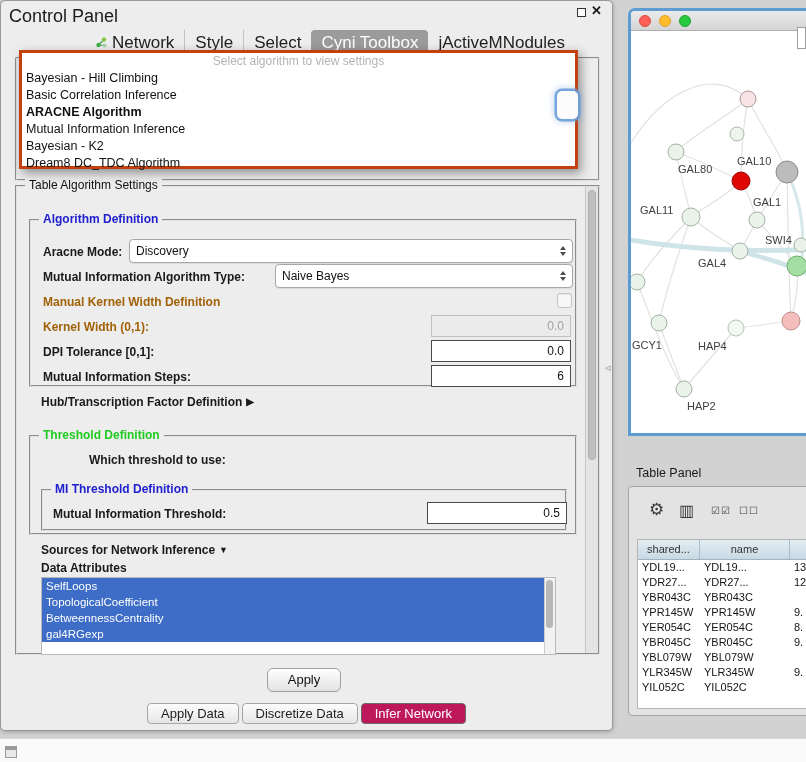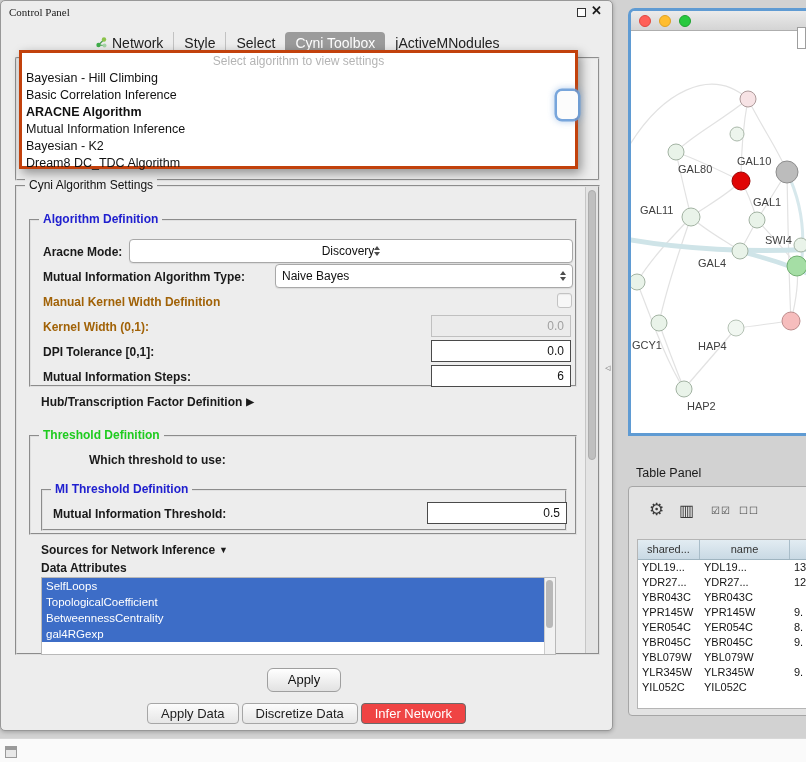--- a/index.html
+++ b/index.html
@@ -4,27 +4,27 @@
 <style>
   * { margin:0; padding:0; box-sizing:border-box; }
   html,body { width:806px; height:762px; }
   body { font-family:"Liberation Sans", sans-serif; background:#d2d2d2; }
   .desktop { position:relative; width:806px; height:762px; background:#d2d2d2; overflow:hidden; }
 
   
   .cp-window { position:absolute; left:0; top:6; width:613px; height:731px;
     background:#ededed; border:1px solid #989898; border-radius:5px;
     box-shadow:0 1px 4px rgba(0,0,0,.25); }
-  .cp-title { position:absolute; left:8px; top:5px; font-size:11px; color:#1a1a1a;font-family:Liberation Serif, serif; }
+  .cp-title { position:absolute; left:8px; top:5px; font-size:18px; color:#1a1a1a; }
   .float-icon { position:absolute; left:576px; top:7px; width:9px; height:9px;
     border:1.5px solid #333; background:#fdfdfd; }
   .close-icon { position:absolute; left:590px; top:2px; font-size:13px; font-weight:bold; color:#1a1a1a; }
 
   .tab-bar { position:absolute; left:84px; top:30px; height:23px; display:flex; align-items:center;
-    font-size:14px; color:#222; }
+    font-size:17px; color:#222; }
   .tab { padding:3px 10px; display:flex; align-items:center; gap:4px; white-space:nowrap; }
   .tab + .tab { border-left:1px solid #c2c2c2; }
   .tab.selected { background:#9b9b9b; color:#fff; border-radius:4px; border-left:none; }
   .tab.selected + .tab { border-left:none; }
 
   .hidden-group { position:absolute; left:14px; top:56px; width:585px; height:124px;
     border:2px groove #e2e2e2; border-radius:2px; z-index:1; }
 
   
   .algo-popup { position:absolute; left:18px; top:49px; width:559px; height:119px; z-index:40;
@@ -82,21 +82,21 @@
   .list-scrollbar .thumb { position:absolute; left:1px; top:2px; width:7px; height:48px;
     background:#b8b8b8; border-radius:4px; }
 
   .apply-btn { position:absolute; left:266px; top:667px; width:74px; height:24px;
     border:1px solid #9f9f9f; border-radius:6px; background:linear-gradient(#ffffff,#e2e2e2);
     font-family:"Liberation Sans",sans-serif; font-size:13px; color:#111; text-align:center; line-height:22px; }
 
   .bottom-tabs { position:absolute; left:146px; top:702px; display:flex; gap:3px; }
   .btab { height:21px; line-height:19px; padding:0 13px; font-size:13px; color:#222;
     border:1px solid #a6a6a6; border-radius:4px; background:linear-gradient(#fcfcfc,#e6e6e6); white-space:nowrap; }
-  .btab.selected { background:#ef4444; border-color:#6a6a6a; color:#fff; }
+  .btab.selected { background:#be185d; border-color:#6a6a6a; color:#fff; }
 
   .collapse-handle { position:absolute; left:604px; top:360px; font-size:11px; color:#8f8f8f; }
 
   
   .net-window { position:absolute; left:628px; top:8px; width:184px; height:428px;
     background:#fff; border:3px solid #5f9bd3; border-radius:7px 7px 0 0; }
   .net-titlebar { height:20px; background:linear-gradient(#ebebeb,#d4d4d4);
     border-bottom:1px solid #aeaeae; border-radius:4px 4px 0 0;
     display:flex; align-items:center; gap:8px; padding-left:8px; }
   .light { width:12px; height:12px; border-radius:50%; }
@@ -176,31 +176,31 @@
       <div class="popup-item">Bayesian - Hill Climbing</div>
       <div class="popup-item">Basic Correlation Inference</div>
       <div class="popup-item bold">ARACNE Algorithm</div>
       <div class="popup-item">Mutual Information Inference</div>
       <div class="popup-item">Bayesian - K2</div>
       <div class="popup-item">Dream8 DC_TDC Algorithm</div>
     </div>
     <div class="combo-fragment"></div>
 
     <div class="settings-group">
-      <span class="group-title">Cyni Algorithm Settings</span>
+      <span class="group-title">Table Algorithm Settings</span>
 
       <div class="settings-scrollbar">
         <div class="thumb"></div>
       </div>
 
       <div class="sub-group" style="left:12px; top:32px; width:548px; height:168px;">
         <span class="group-title blue">Algorithm Definition</span>
 
         <span class="lbl" style="left:12px; top:24px;">Aracne Mode:</span>
-        <div class="combo" style="left:98px; top:18px; width:444px;justify-content:center;">
+        <div class="combo" style="left:98px; top:18px; width:444px;">
           <span>Discovery</span>
           <span class="arrows">
               <span class="tri-up"></span>
               <span class="tri-dn"></span>
             </span>
         </div>
 
         <span class="lbl" style="left:12px; top:49px;">Mutual Information Algorithm Type:</span>
         <div class="combo" style="left:244px; top:43px; width:298px;">
           <span>Naive Bayes</span>

